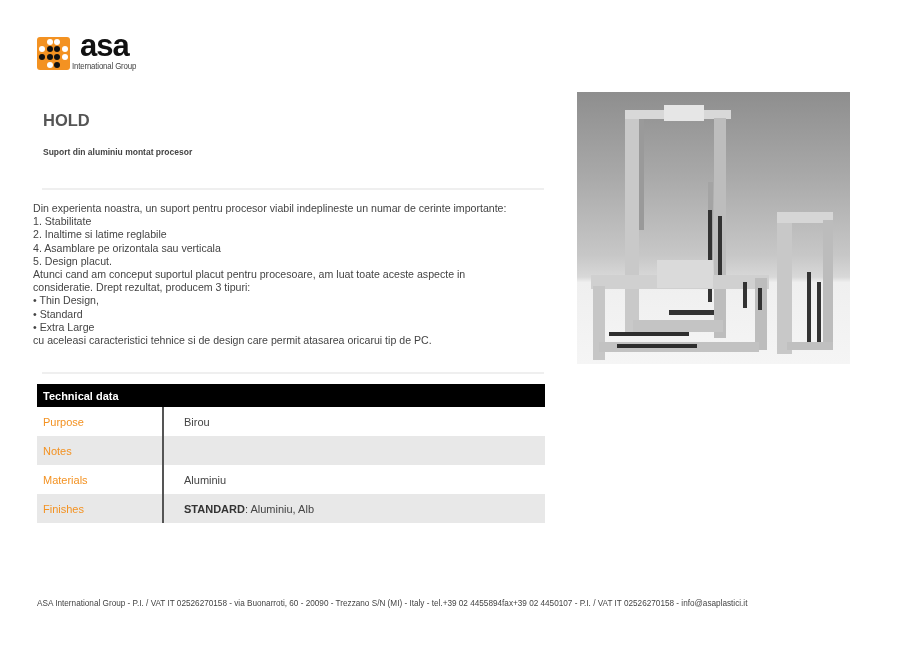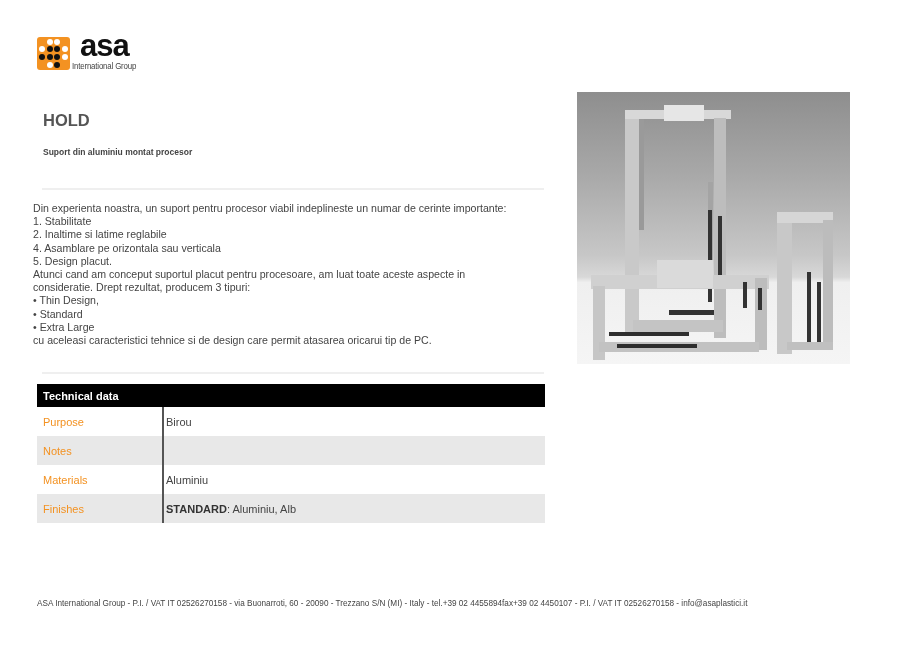--- a/index.html
+++ b/index.html
@@ -19,21 +19,21 @@
 
     .divider { position: absolute; left: 42px; width: 502px; height: 2px; background: #efefef; }
 
     .desc { position: absolute; left: 33px; top: 202px; width: 505px; font-size: 10.6px; line-height: 13.2px; color: #444; }
     .desc p { white-space: nowrap; }
 
     .tech { position: absolute; left: 37px; top: 384px; width: 508px; border-collapse: collapse; font-size: 11px; }
     .tech .head { background: #000; color: #fff; font-weight: bold; height: 23px; padding-left: 6px; vertical-align: middle; text-align: left; }
     .tech td { height: 29px; vertical-align: middle; }
     .tech td.k { width: 126px; padding-left: 6px; color: #f39222; border-right: 2px solid #555; }
-    .tech td.v { padding-left: 2px; color: #444; }
+    .tech td.v { padding-left: 20px; color: #444; }
     .tech tr.alt td { background: #e8e8e8; margin-left: 29px; }
     .tech b { color: #333; }
 
     .photo { position: absolute; left: 577px; top: 92px; width: 273px; height: 272px; overflow: hidden; background: linear-gradient(180deg, #8e8e8e 0%, #a8a8a8 30%, #c7c7c7 60%, #d8d8d8 68%, #efefef 70%, #f5f5f5 100%); }
     .photo svg { width: 100%; height: 100%; display: block; }
 
     .footer { position: absolute; left: 37px; top: 599px; font-size: 8.2px; color: #444; white-space: nowrap; }
   </style>
 </head>
 <body>

